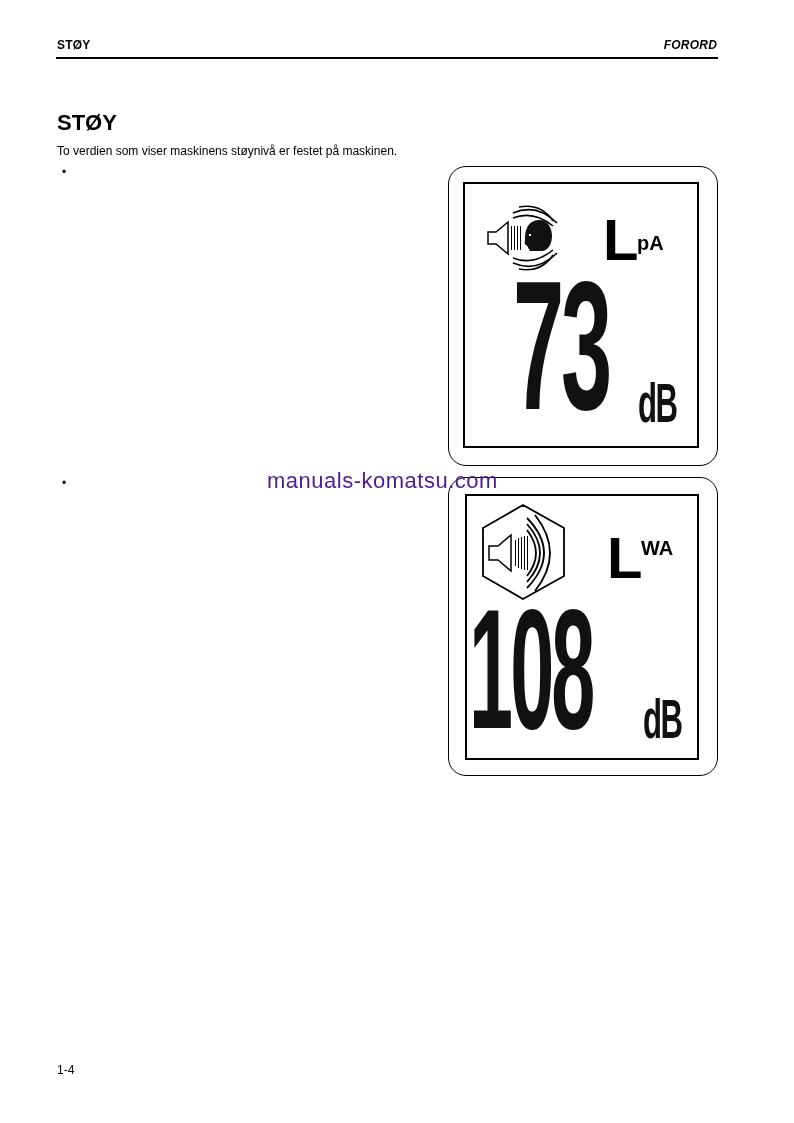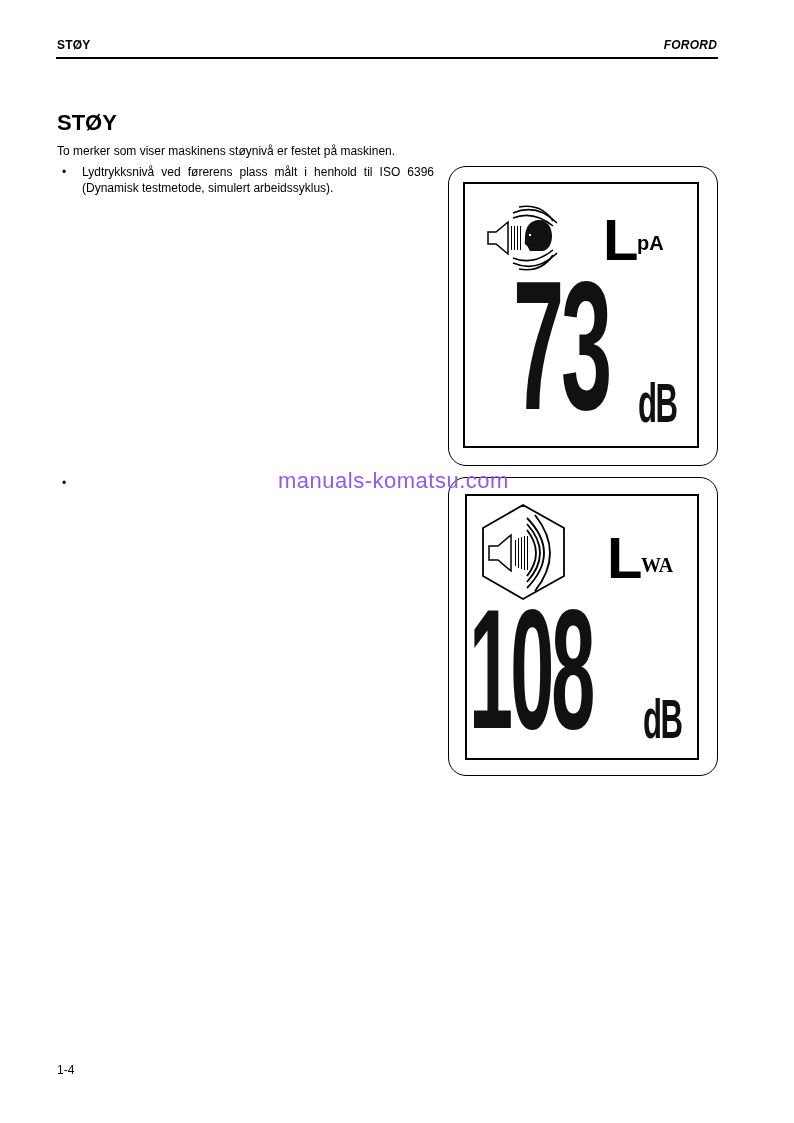--- a/index.html
+++ b/index.html
@@ -8,21 +8,21 @@
   .hdr-right { position: absolute; right: 77px; top: 38px; font-size: 12px; font-weight: bold; letter-spacing: 0.2px; font-style: italic; }
   .hdr-rule { position: absolute; left: 56px; top: 57px; width: 662px; height: 2px; background: #000; }
   .title { position: absolute; left: 57px; top: 110px; font-size: 22px; font-weight: bold; }
   .intro { position: absolute; left: 57px; top: 143px; font-size: 12px; line-height: 16px; }
   .bullet { position: absolute; left: 62px; width: 372px; font-size: 12px; line-height: 16px; }
   .bullet .dot { position: absolute; left: 0; top: 0; }
   .bullet .txt { margin-left: 20px; text-align: justify; }
   .bullet .txt p { margin: 0; }
   .b1 { top: 164px; }
   .b2 { top: 475px; }
-  .watermark { position: absolute; left: 278px; top: 468px; font-size: 22px; color: #8b5cf6; letter-spacing: 0.5px; }
+  .watermark { position: absolute; left: 267px; top: 468px; font-size: 22px; color: #4c1d95; letter-spacing: 0.5px; }
   .sign { position: absolute; left: 448px; width: 268px; border: 1.5px solid #000; border-radius: 18px; background: #fff; }
   .sign .inner { position: absolute; border: 2px solid #000; background: #fff; }
   .s1 { top: 166px; height: 298px; }
   .s1 .inner { left: 14px; top: 15px; width: 232px; height: 262px; }
   .s2 { top: 477px; height: 297px; }
   .s2 .inner { left: 16px; top: 16px; width: 230px; height: 262px; }
   .lbl { position: absolute; font-weight: 900; font-family: "Liberation Sans", sans-serif; }
   .bigL { font-size: 58px; }
   .sub { font-size: 20px; }
   .num { position: absolute; font-weight: 900; color: #111; transform-origin: left top; letter-spacing: -4px; }
@@ -33,26 +33,25 @@
 </head>
 <body>
 
 <div>
   <div class="hdr-left">STØY</div>
   <div class="hdr-right">FORORD</div>
   <div class="hdr-rule"></div>
 </div>
 
 <div class="title">STØY</div>
-<div class="intro">To merker som viser maskinens støynivå er festet på maskinen.</div>
+<div class="intro">To verdien som viser maskinens støynivå er festet på maskinen.</div>
 
 <div class="bullet b1">
   <span class="dot">•</span>
   <div class="txt">
-    <p>Lydtrykksnivå ved førerens plass målt i henhold til ISO 6396 (Dynamisk testmetode, simulert arbeidssyklus).</p>
   </div>
 </div>
 
 <div class="bullet b2">
   <span class="dot">•</span>
   <div class="txt">
   </div>
 </div>
 
 <div class="sign s1">
@@ -96,21 +95,21 @@
           <rect x="48" y="34" width="1" height="34"></rect>
       </g>
       <g fill="none" stroke="#000" stroke-width="1.8">
         <path d="M48 28 q18 23 0 46"></path>
           <path d="M48 22 q26 29 0 58"></path>
           <path d="M48 16 q34 35 0 70"></path>
           <path d="M56 13 q30 38 0 76"></path>
       </g>
     </svg>
     <div class="lbl bigL" style="left:140px; top:28px;">L</div>
-    <div class="lbl sub" style="left:174px; top:58px;font-family:Liberation Serif, serif;">WA</div>
+    <div class="lbl sub" style="left:174px; top:41px;">WA</div>
     <div class="num" style="left:2px; top:88px; font-size:110px; transform: scale(0.72,1.55); line-height:1;">108</div>
     <div class="db" style="left:176px; top:196px; font-size:38px; transform: scale(0.82,1.45); line-height:1;">dB</div>
   </div>
 </div>
 
 <div class="watermark">manuals-komatsu.com</div>
 
 <div class="pageno">1-4</div>
 
 </body></html>

